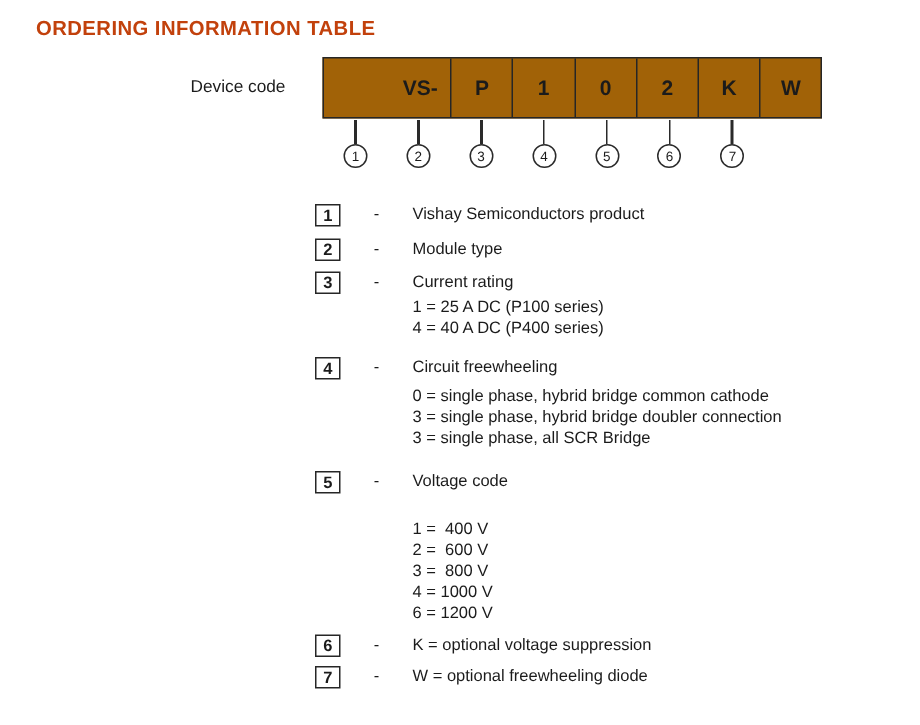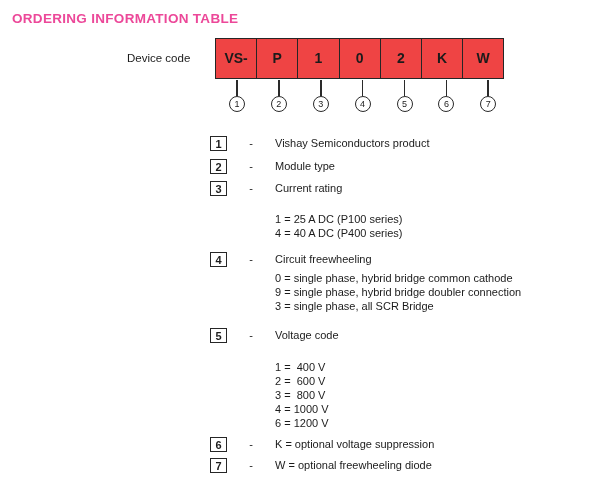--- a/index.html
+++ b/index.html
@@ -6,34 +6,35 @@
   body {
     width:613px; height:483px;
     background:#ffffff;
     font-family:"Liberation Sans", sans-serif;
     color:#1b1b1b;
     position:relative;
     overflow:hidden;
   }
 
   .title {
-    position:absolute; left:12px; top:11px;
-    font-size:13.5px; font-weight:700; letter-spacing:0.3px; color:#ec4899;
+    position:absolute; left:24px; top:11px;
+    font-size:13.5px; font-weight:700; letter-spacing:0.3px; color:#c2410c;
   }
 
   .device-label {
     position:absolute; left:127px; top:52px;
     font-size:11.5px; font-weight:400;
   }
 
   .code-row {
     position:absolute; left:215px; top:38px;
     display:flex;
     border:1.7px solid #262626;
-    background:#ef4444;
+    background:#a16207;
+    padding-left:44px;
   }
   .code-box {
     width:40.2px; height:38.6px;
     border-right:1.7px solid #262626;
     display:flex; align-items:center; justify-content:center;
     font-size:14px; font-weight:700;
   }
   .code-box:last-child { border-right:0; }
 
   .pointer-row {
@@ -134,35 +135,35 @@
       <div class="legend-desc">Module type</div>
     </div>
   </div>
 
   <div class="legend-group" style="margin-top:7px">
     <div class="legend-head">
       <div class="legend-num">3</div>
       <div class="legend-dash">-</div>
       <div class="legend-desc">Current rating</div>
     </div>
-    <div class="legend-options" style="margin-top:16px">
+    <div class="legend-options" style="margin-top:2px">
       <div class="legend-option">1 = 25 A DC (P100 series)</div>
       <div class="legend-option">4 = 40 A DC (P400 series)</div>
     </div>
   </div>
 
   <div class="legend-group" style="margin-top:12px">
     <div class="legend-head">
       <div class="legend-num">4</div>
       <div class="legend-dash">-</div>
       <div class="legend-desc">Circuit freewheeling</div>
     </div>
     <div class="legend-options" style="margin-top:4px">
       <div class="legend-option">0 = single phase, hybrid bridge common cathode</div>
-      <div class="legend-option">9 = single phase, hybrid bridge doubler connection</div>
+      <div class="legend-option">3 = single phase, hybrid bridge doubler connection</div>
       <div class="legend-option">3 = single phase, all SCR Bridge</div>
     </div>
   </div>
 
   <div class="legend-group" style="margin-top:15px">
     <div class="legend-head">
       <div class="legend-num">5</div>
       <div class="legend-dash">-</div>
       <div class="legend-desc">Voltage code</div>
     </div>

